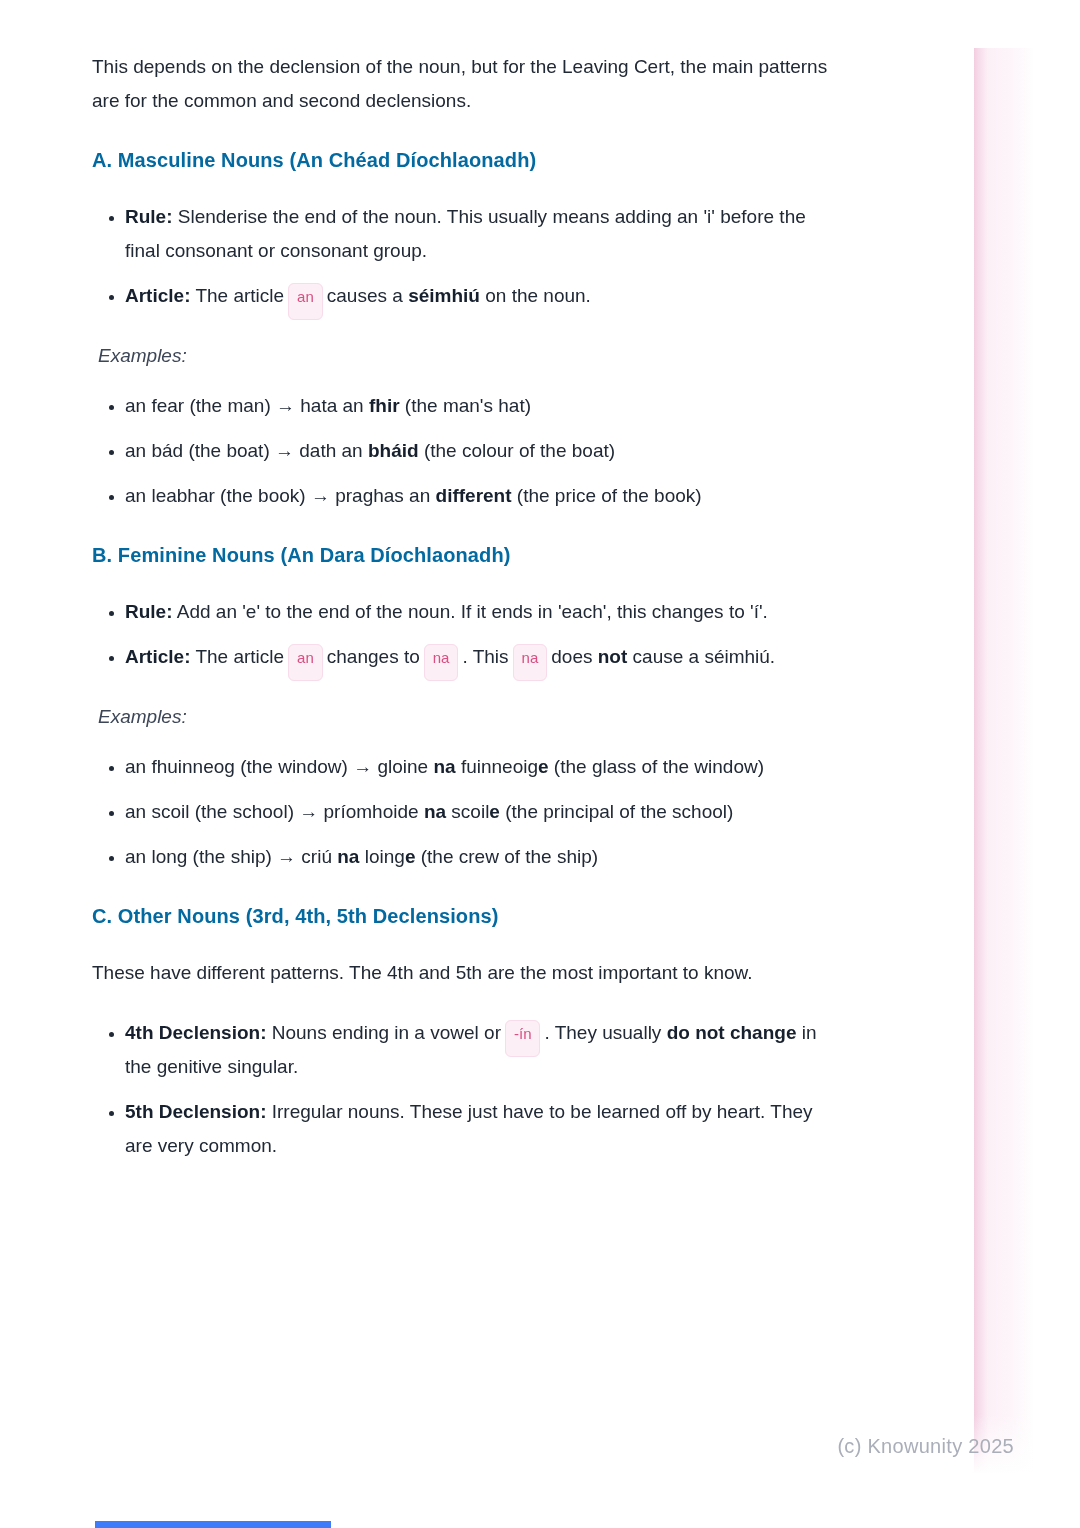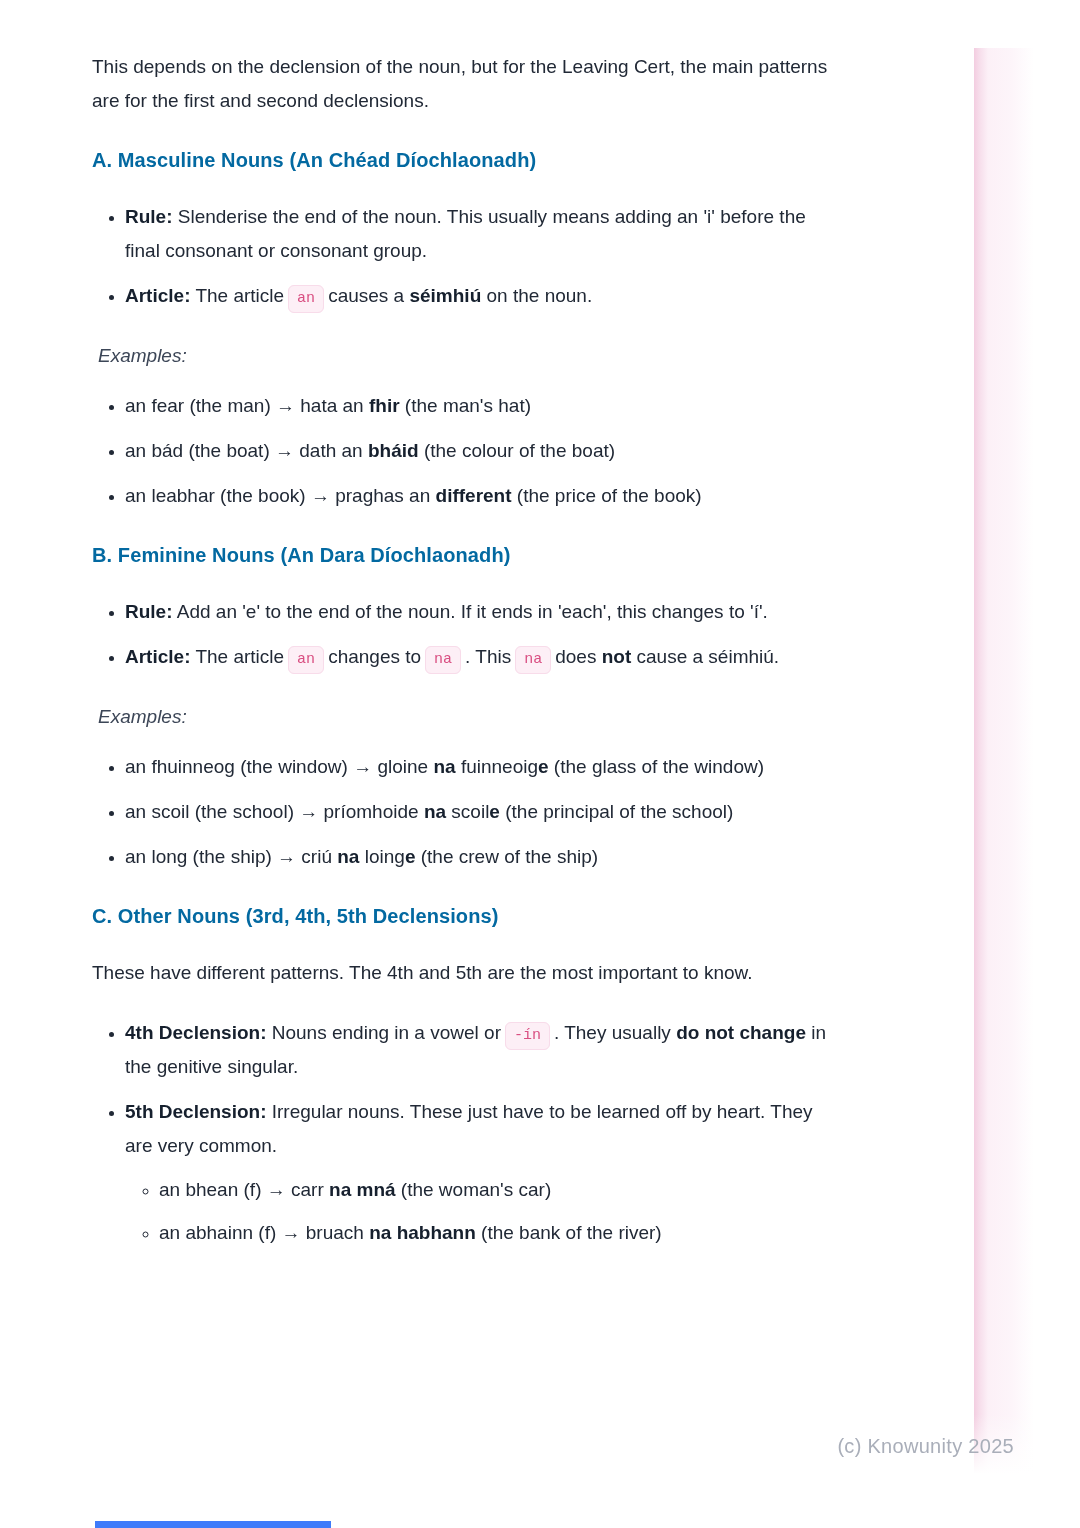--- a/index.html
+++ b/index.html
@@ -21,24 +21,24 @@
   }
   ul.top{margin:0 0 26px;padding-left:33px;list-style:disc;}
   ul.top > li{margin-bottom:11px;}
   ul.nested{margin:10px 0 2px;padding-left:34px;list-style:circle;}
   ul.nested > li{margin-bottom:9px;}
   li::marker{color:#212936;font-size:15px;}
   .examples-label{font-style:italic;color:#3c4657;margin:0 6px 16px;}
   .b{font-weight:700;color:#16202e;text-align:right;}
   .i{font-style:italic;}
   .code-pill{
-    font-family:Liberation Mono, monospace;
+    font-family:Liberation Sans, sans-serif;
     font-size:15px;line-height:1;
     background:#fdeff6;border:1px solid #f8dcea;border-radius:6px;
-    padding:4px 8px 5px;color:#d94f82;margin:0 4px;white-space:nowrap;
+    padding:4px 8px 14px;color:#d94f82;margin:0 4px;white-space:nowrap;
   }
   .edge-stripe{
     position:absolute;left:974px;top:48px;width:60px;height:1426px;
     background:linear-gradient(to right,
       #f3cde0 0px,#f6dcea 5px,#fcf0f7 14px,#fdf5fa 38px,rgba(255,255,255,0) 60px);
     pointer-events:none;
   }
   .edge-stripe::after{
     content:"";position:absolute;left:0;bottom:0;width:100%;height:60px;
     background:linear-gradient(to bottom,rgba(255,255,255,0),#ffffff);
@@ -52,21 +52,21 @@
     background:#3e7bfa;
   }
 </style>
 </head>
 <body>
 
 <div class="edge-stripe"></div>
 
 <div class="content">
 
-  <p>This depends on the declension of the noun, but for the Leaving Cert, the main patterns are for the first and second declensions.</p>
+  <p>This depends on the declension of the noun, but for the Leaving Cert, the main patterns are for the common and second declensions.</p>
 
   <h3>A. Masculine Nouns (An Chéad Díochlaonadh)</h3>
   <ul class="top">
     <li><span class="b">Rule:</span> Slenderise the end of the noun. This usually means adding an 'i' before the final consonant or consonant group.</li>
     <li><span class="b">Article:</span> The article<span class="code-pill">an</span>causes a <span class="b">séimhiú</span> on the noun.</li>
   </ul>
 
   <p class="examples-label">Examples:</p>
   <ul class="top">
     <li>an fear (the man) → hata an <span class="b">fhir</span> (the man's hat)</li>
@@ -89,24 +89,20 @@
 
   <h3>C. Other Nouns (3rd, 4th, 5th Declensions)</h3>
   <p class="justify">These have different patterns. The 4th and 5th are the most important to know.</p>
 
   <ul class="top">
     <li>
       <span><span class="b">4th Declension:</span> Nouns ending in a vowel or<span class="code-pill">-ín</span>. They usually <span class="b">do not change</span> in the genitive singular.</span>
     </li>
     <li>
       <span><span class="b">5th Declension:</span> Irregular nouns. These just have to be learned off by heart. They are very common.</span>
-      <ul class="nested">
-        <li>an bhean (f) → carr <span class="b">na mná</span> (the woman's car)</li>
-        <li>an abhainn (f) → bruach <span class="b">na habhann</span> (the bank of the river)</li>
-      </ul>
     </li>
   </ul>
 
 </div>
 
 <div class="footer-note">(c) Knowunity 2025</div>
 
 <div class="bottom-bar"></div>
 
 </body></html>

